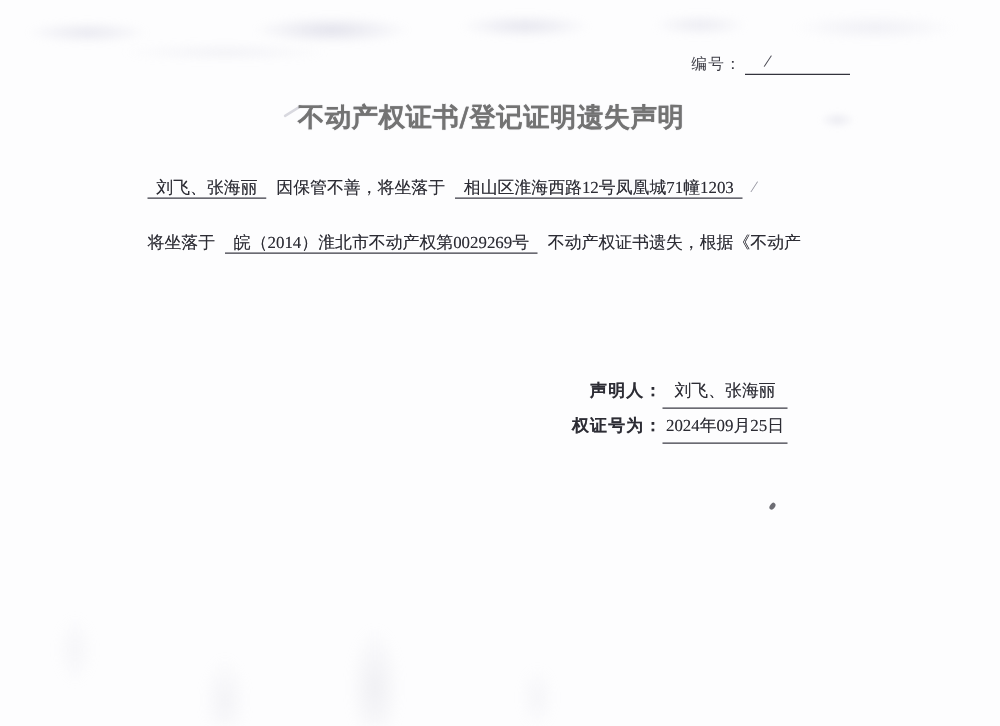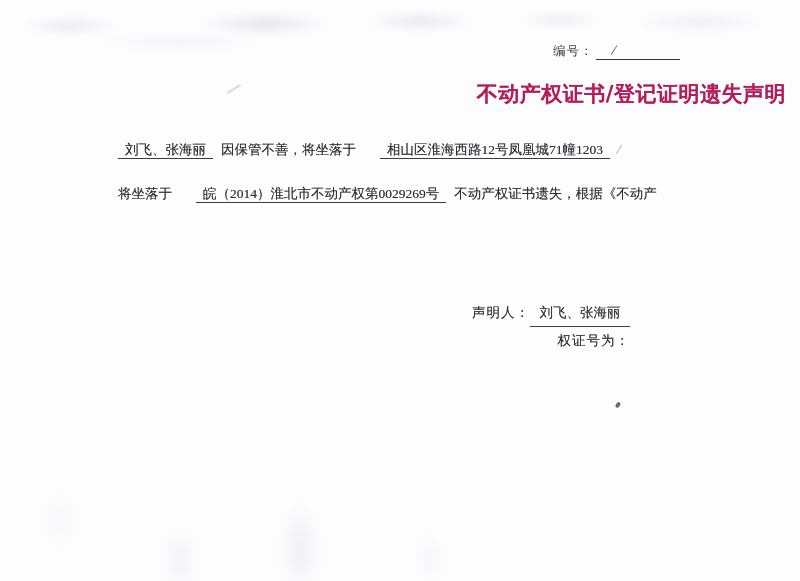--- a/index.html
+++ b/index.html
@@ -63,57 +63,57 @@
     text-align: left; text-indent: 8px;
     height: 17px; vertical-align: bottom;
   }
   .number-value {
     font-style: italic; display: inline-block; transform: rotate(6deg);
     color: #44444e; font-size: 14px;
   }
   
   .doc-title {
     position: absolute; left: 0; top: 80px; width: 786px;
-    margin: 0; text-align: right;
+    margin: 0; text-align: center;
     font-family: "DejaVu Sans", "Liberation Sans", sans-serif;
     font-size: 21px; font-weight: bold; letter-spacing: 0.5px;
-    color: #be185d;
+    color: #737373;
     text-shadow: 0 0 0.6px rgba(35,35,43,.55);
   }
   
   .body-text {
     position: absolute; left: 118px; top: 128px; width: 570px;
     font-size: 13.5px; color: #2c2c34;
     text-shadow: 0 0 0.5px rgba(44,44,52,.5);
   }
   .line { height: 44px; line-height: 44px; white-space: nowrap; }
   .blank {
     border-bottom: 1px solid #3a3a44;
     padding: 0 7px 1px 7px;
   }
   .gap-l { margin-left: 8px; }
-  .gap-r { margin-right: 24px; }
+  .gap-r { margin-right: 8px; }
   .closing { padding-left: 27px; }
   .hand-mark {
     display: inline-block; margin-left: 7px;
     color: #90909b; font-size: 14px; transform: rotate(14deg);
     text-shadow: none;
   }
   
   .signature {
     position: absolute; right: 170px; top: 301px;
     font-size: 13.5px; color: #2c2c34;
     text-shadow: 0 0 0.5px rgba(44,44,52,.5);
   }
   .sig-row {
     height: 28px; line-height: 24px;
     display: flex; justify-content: flex-end; align-items: baseline;
     white-space: nowrap;
   }
-  .sig-label { letter-spacing: 1px; }
+  .sig-label { letter-spacing: 1px; font-weight: bold; }
   .sig-value {
     display: inline-block; width: 100px; text-align: center;
     border-bottom: 1px solid #3a3a44; padding-bottom: 1px;
   }
 </style>
 </head>
 <body>
 
 <div class="page">
 
@@ -138,16 +138,17 @@
     </div>
   </div>
 
   <div class="signature">
     <div class="sig-row">
       <span class="sig-label">声明人：</span>
         <span class="sig-value">刘飞、张海丽</span>
     </div>
     <div class="sig-row">
       <span class="sig-label">权证号为：</span>
+        <span class="sig-value">2024年09月25日</span>
     </div>
   </div>
 
 </div>
 
 </body></html>

